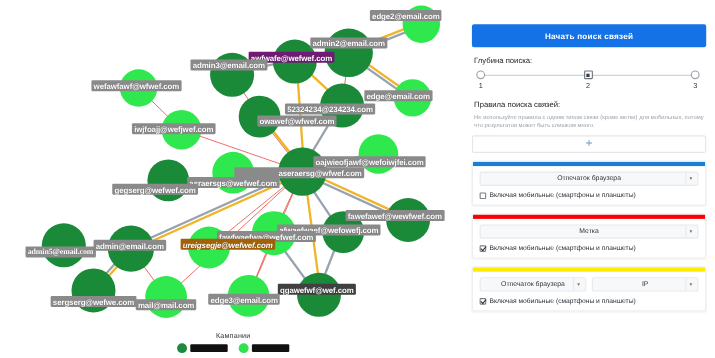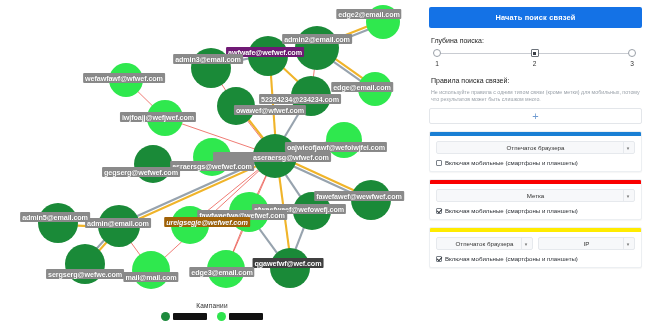--- a/index.html
+++ b/index.html
@@ -36,21 +36,21 @@
   }
   #legend-title{font-size:6.5px;color:#333;letter-spacing:.2px;}
   #legend-items{display:flex;align-items:center;gap:10px;}
   .legend-item{display:flex;align-items:center;gap:3px;}
   .legend-dot{width:9px;height:9px;border-radius:50%;display:block;}
   .legend-redacted{display:block;width:34px;height:7px;background:#111;border-radius:1px;}
 
   
   #side-panel{
     width:226px;height:325px;box-sizing:border-box;
-    padding:7px 8px 0 5px;background:#fff;
+    padding:22px 8px 0 5px;background:#fff;
   }
   #start-search-button{
     display:block;width:100%;box-sizing:border-box;
     background:#1472e6;color:#fff;border:none;border-radius:2px;
     font-size:7.4px;font-weight:bold;padding:6px 0;cursor:pointer;
     font-family:inherit;letter-spacing:.2px;
   }
   .field-label{font-size:7px;color:#222;margin:9px 0 5px 2px;}
   
   #depth-slider{position:relative;height:19px;margin:0 6px 0 4px;}
@@ -185,21 +185,21 @@
         <div class="node-label" style="left: 158px; top: 117px; background: rgb(138, 138, 138);">iwjfoajj@wefjwef.com</div>
         <div class="node-label" style="left: 336px; top: 147px; background: rgb(138, 138, 138);">oajwieofjawf@wefoiwjfei.com</div>
         <div class="node-label" style="left: 272px; top: 157px; background: rgb(138, 138, 138); padding-left: 40px;">aseraersg@wfwef.com</div>
         <div class="node-label" style="left: 212px; top: 166px; background: rgb(138, 138, 138);">asraersgs@wefwef.com</div>
         <div class="node-label" style="left: 141px; top: 172px; background: rgb(138, 138, 138);">gegserg@wefwef.com</div>
         <div class="node-label" style="left: 359px; top: 196px; background: rgb(138, 138, 138);">fawefawef@wewfwef.com</div>
         <div class="node-label" style="left: 299px; top: 209px; background: rgb(138, 138, 138);">afwaefwaef@wefowefj.com</div>
         <div class="node-label" style="left: 242px; top: 215px; background: rgb(138, 138, 138);">fawfwaefwa@wefwef.com</div>
         <div class="node-label" style="left: 207px; top: 222px; background: #a16207; font-style: italic;">ureigsegje@wefwef.com</div>
         <div class="node-label" style="left: 118px; top: 223px; background: rgb(138, 138, 138);">admin@email.com</div>
-        <div class="node-label" style="left: 55px; top: 217px; background: rgb(138, 138, 138);">admin5@email.com</div>
+        <div class="node-label" style="left: 55px; top: 229px; background: rgb(138, 138, 138); font-family: Liberation Serif, serif;">admin5@email.com</div>
         <div class="node-label" style="left: 288px; top: 263px; background: #404040;">qgawefwf@wef.com</div>
         <div class="node-label" style="left: 222px; top: 272px; background: rgb(138, 138, 138);">edge3@email.com</div>
         <div class="node-label" style="left: 151px; top: 277px; background: rgb(138, 138, 138);">mail@mail.com</div>
         <div class="node-label" style="left: 85px; top: 274px; background: rgb(138, 138, 138);">sergserg@wefwe.com</div>
       </div>
 
     <div id="legend">
       <div id="legend-title">Кампании</div>
       <div id="legend-items">
           <div class="legend-item">

